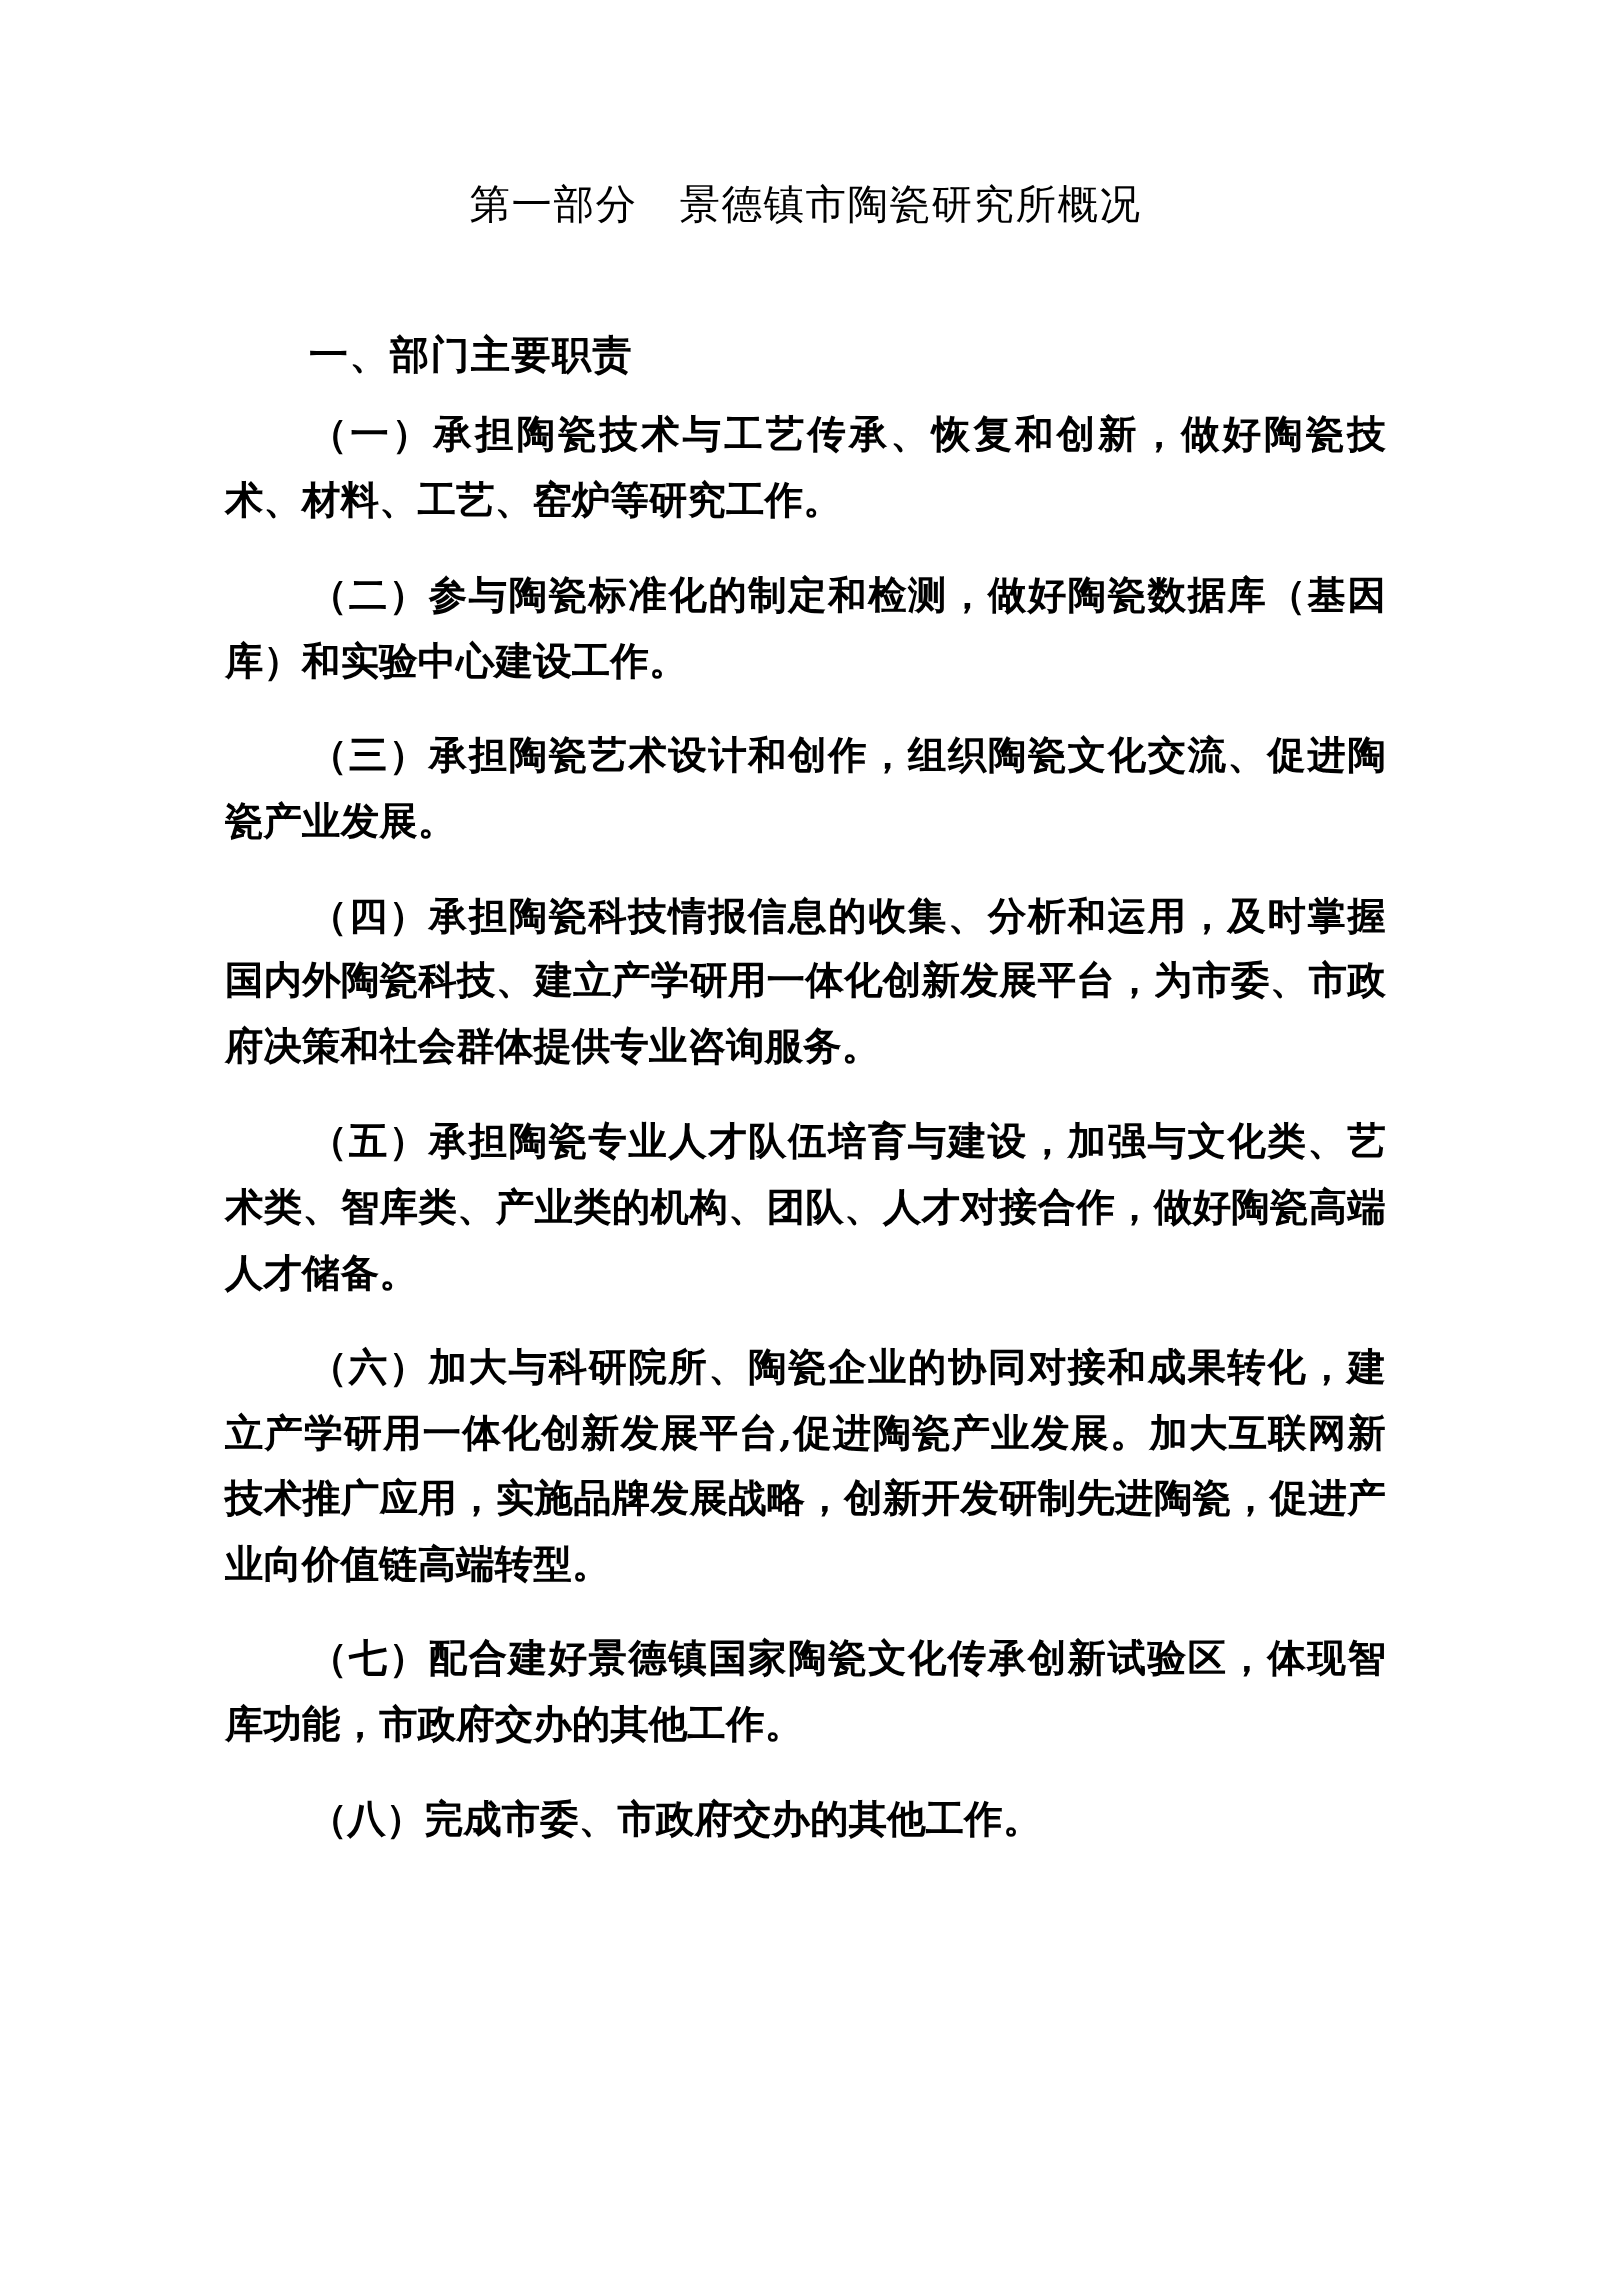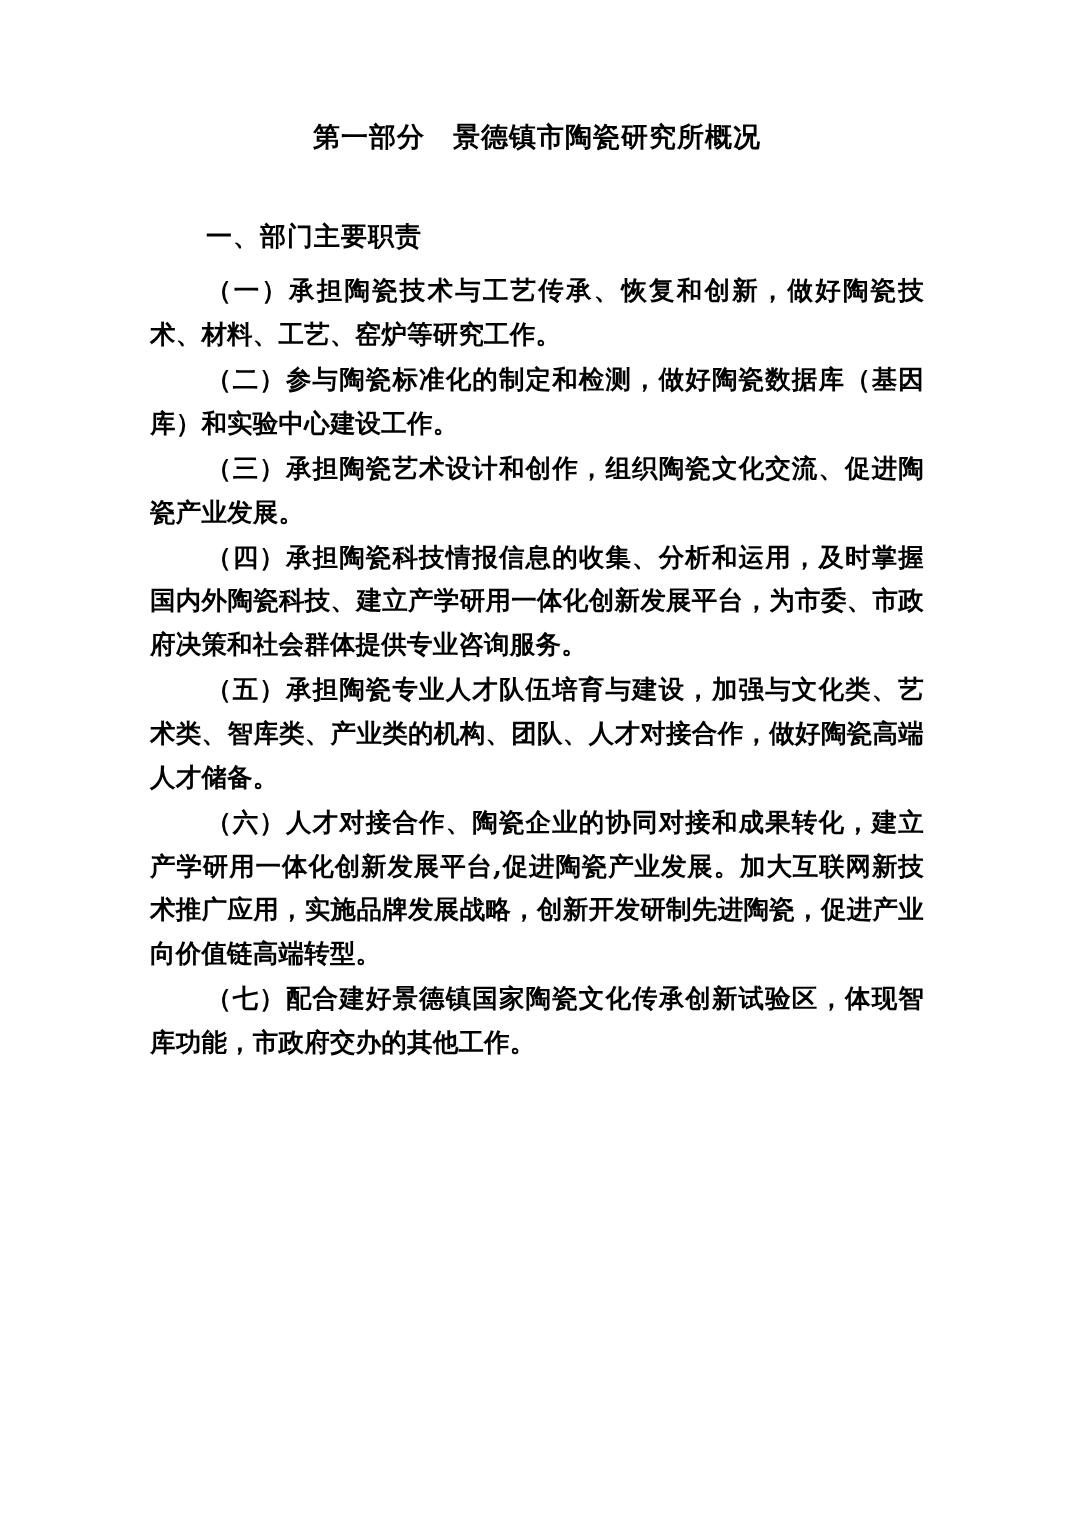--- a/index.html
+++ b/index.html
@@ -17,21 +17,21 @@
   }
   .page {
     width: 1074px;
     height: 1520px;
     box-sizing: border-box;
     padding: 118px 150px 60px 150px;
     position: relative;
   }
   .doc-title {
     font-family: "DejaVu Sans", "Liberation Sans", sans-serif;
-    font-weight: bold;
+    font-weight: normal;
     font-size: 27px;
     text-align: center;
     letter-spacing: 1px;
     margin: 0 0 62px 0;
     line-height: 1.4;
   }
   .section-heading {
     font-family: Liberation Mono, monospace;
     font-weight: bold;
     font-size: 26px;
@@ -43,33 +43,34 @@
   .para {
     font-size: 25.5px;
     line-height: 1.72;
     text-align: justify;
     text-indent: 56px;
     margin: 0;
     letter-spacing: 0.2px;
     font-weight: bold;
   }
   .para + .para {
-    margin-top: 1px;
+    margin-top: 19px;
   }
 </style>
 </head>
 <body>
 
 <div class="page">
 
   <h1 class="doc-title">第一部分　景德镇市陶瓷研究所概况</h1>
 
   <h2 class="section-heading">一、部门主要职责</h2>
 
   <p class="para">（一）承担陶瓷技术与工艺传承、恢复和创新，做好陶瓷技术、材料、工艺、窑炉等研究工作。</p>
   <p class="para">（二）参与陶瓷标准化的制定和检测，做好陶瓷数据库（基因库）和实验中心建设工作。</p>
   <p class="para">（三）承担陶瓷艺术设计和创作，组织陶瓷文化交流、促进陶瓷产业发展。</p>
   <p class="para">（四）承担陶瓷科技情报信息的收集、分析和运用，及时掌握国内外陶瓷科技、建立产学研用一体化创新发展平台，为市委、市政府决策和社会群体提供专业咨询服务。</p>
   <p class="para">（五）承担陶瓷专业人才队伍培育与建设，加强与文化类、艺术类、智库类、产业类的机构、团队、人才对接合作，做好陶瓷高端人才储备。</p>
-  <p class="para">（六）人才对接合作、陶瓷企业的协同对接和成果转化，建立产学研用一体化创新发展平台,促进陶瓷产业发展。加大互联网新技术推广应用，实施品牌发展战略，创新开发研制先进陶瓷，促进产业向价值链高端转型。</p>
+  <p class="para">（六）加大与科研院所、陶瓷企业的协同对接和成果转化，建立产学研用一体化创新发展平台,促进陶瓷产业发展。加大互联网新技术推广应用，实施品牌发展战略，创新开发研制先进陶瓷，促进产业向价值链高端转型。</p>
   <p class="para">（七）配合建好景德镇国家陶瓷文化传承创新试验区，体现智库功能，市政府交办的其他工作。</p>
+  <p class="para">（八）完成市委、市政府交办的其他工作。</p>
 
 </div>
 
 </body></html>

